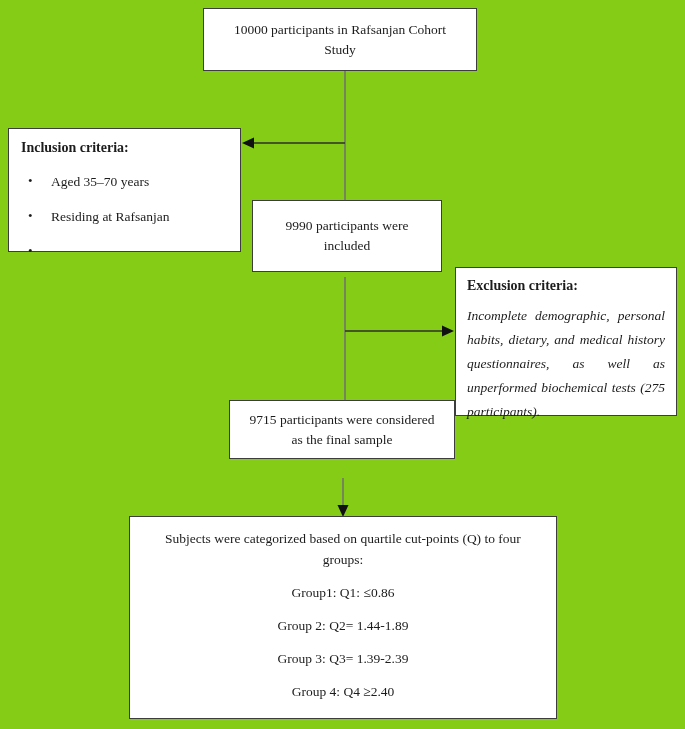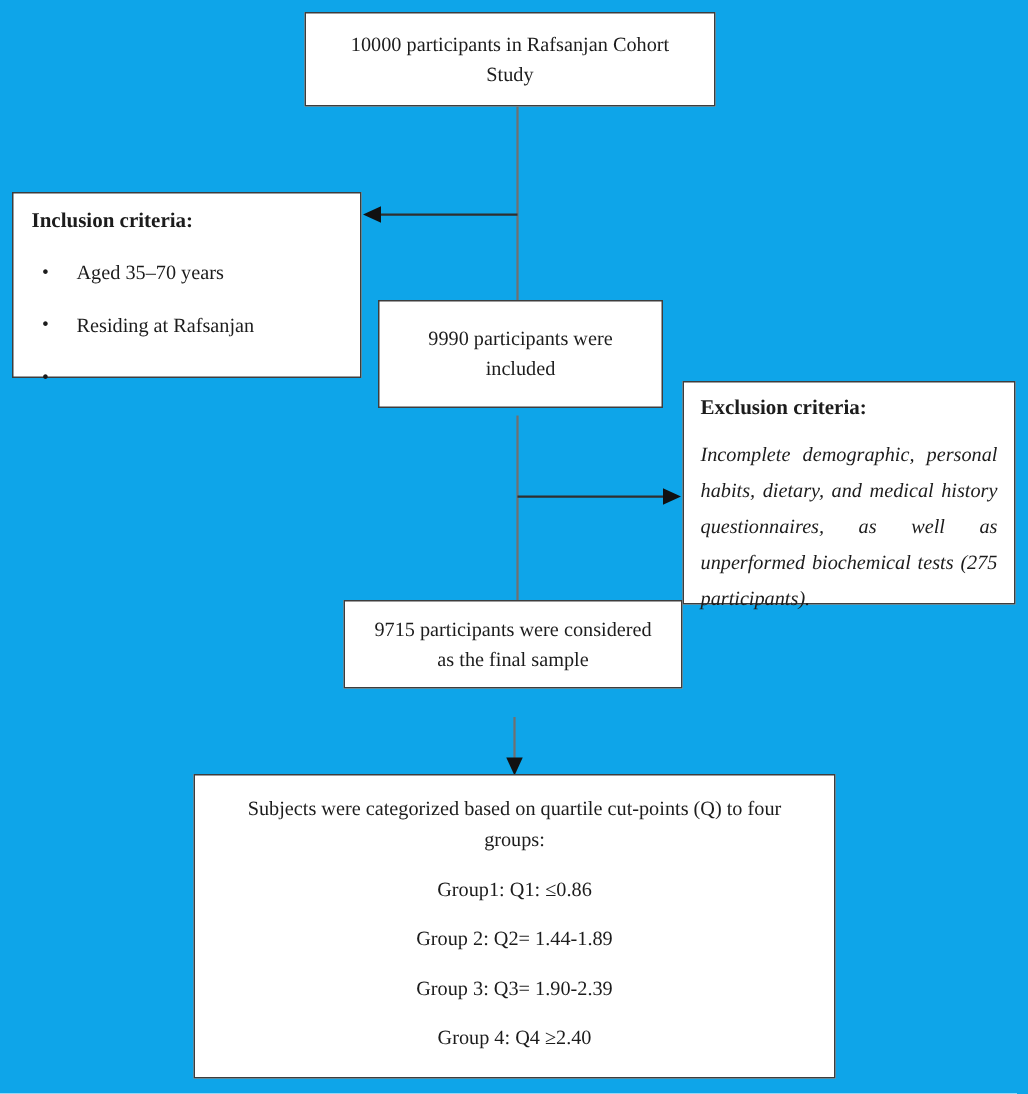--- a/index.html
+++ b/index.html
@@ -4,21 +4,21 @@
 <style>
   html, body {
     margin: 0;
     padding: 0;
     background: #ffffff;
   }
   #canvas {
     position: relative;
     width: 685px;
     height: 729px;
-    background: #0ea5e9;
+    background: #84cc16;
     font-family: "Liberation Serif", "DejaVu Serif", serif;
     color: #1c1c1c;
     overflow: hidden;
   }
   .fbox {
     position: absolute;
     border: 1px solid #3d3d3d;
     background: #ffffff;
     box-sizing: border-box;
     font-size: 13.5px;
@@ -27,21 +27,21 @@
   .center-box {
     display: flex;
     align-items: center;
     justify-content: center;
     text-align: center;
     padding: 4px 14px;
   }
   #box-cohort      { left: 203px; top: 8px;   width: 274px; height: 63px; }
   #box-inclusion   { left: 8px;   top: 88px;  width: 233px; height: 124px; padding: 9px 12px; margin-top: 40px; }
   #box-included    { left: 252px; top: 200px; width: 190px; height: 72px; }
-  #box-exclusion   { left: 455px; top: 254px; width: 222px; height: 149px; padding: 8px 11px; }
+  #box-exclusion   { left: 455px; top: 267px; width: 222px; height: 149px; padding: 8px 11px; }
   #box-final       { left: 229px; top: 400px; width: 226px; height: 59px; }
   #box-groups      { left: 129px; top: 516px; width: 428px; height: 203px; text-align: center; padding: 11px 24px; }
 
   .criteria-title {
     font-weight: bold;
     font-size: 14px;
     line-height: 19px;
   }
   #box-inclusion ul {
     list-style: none;
@@ -131,17 +131,17 @@
   </div>
 
   <div id="box-final" class="fbox center-box">
     <span>9715 participants were considered as the final sample</span>
   </div>
 
   <div id="box-groups" class="fbox">
     <div class="groups-intro">Subjects were categorized based on quartile cut-points (Q) to four groups:</div>
     <div class="group-line">Group1: Q1: ≤0.86</div>
     <div class="group-line">Group 2: Q2= 1.44-1.89</div>
-    <div class="group-line">Group 3: Q3= 1.90-2.39</div>
+    <div class="group-line">Group 3: Q3= 1.39-2.39</div>
     <div class="group-line">Group 4: Q4 ≥2.40</div>
   </div>
 
 </div>
 
 </body></html>

